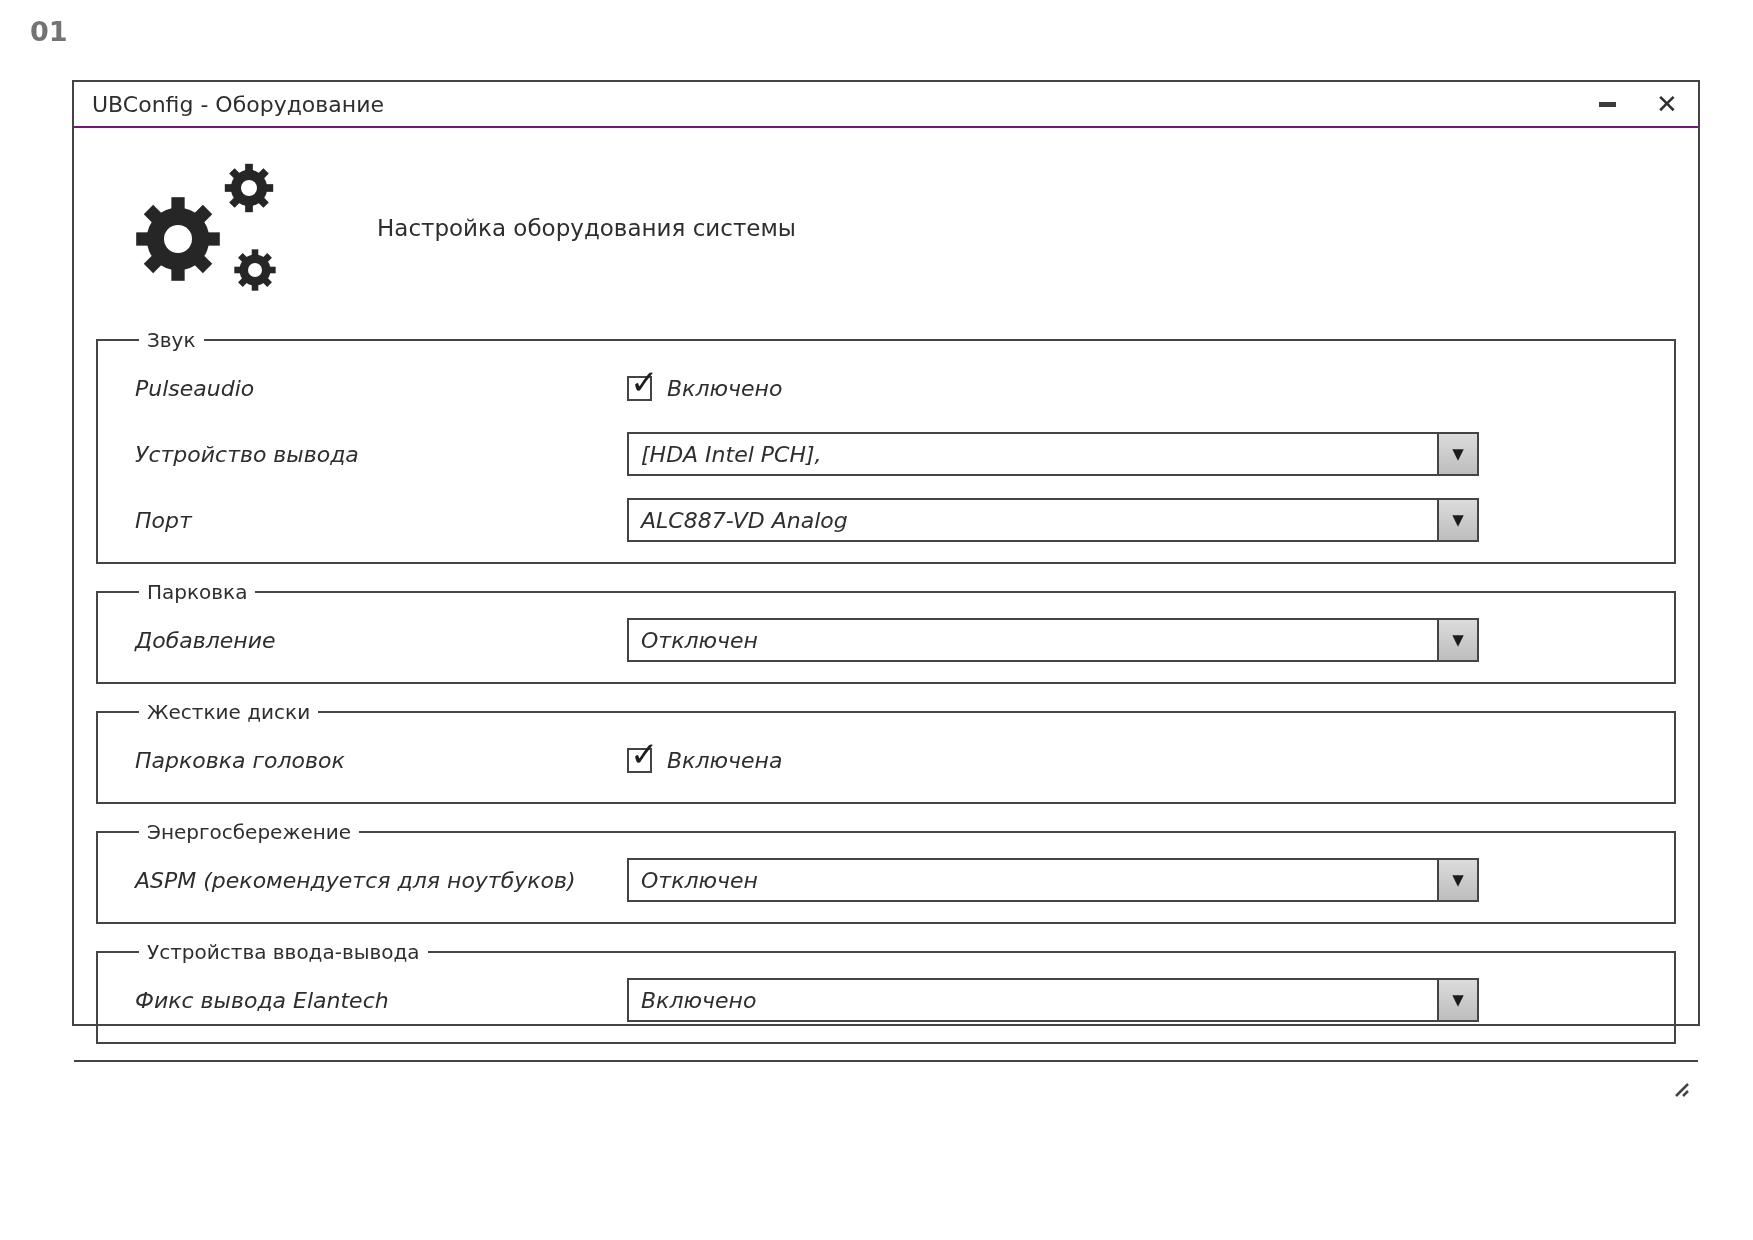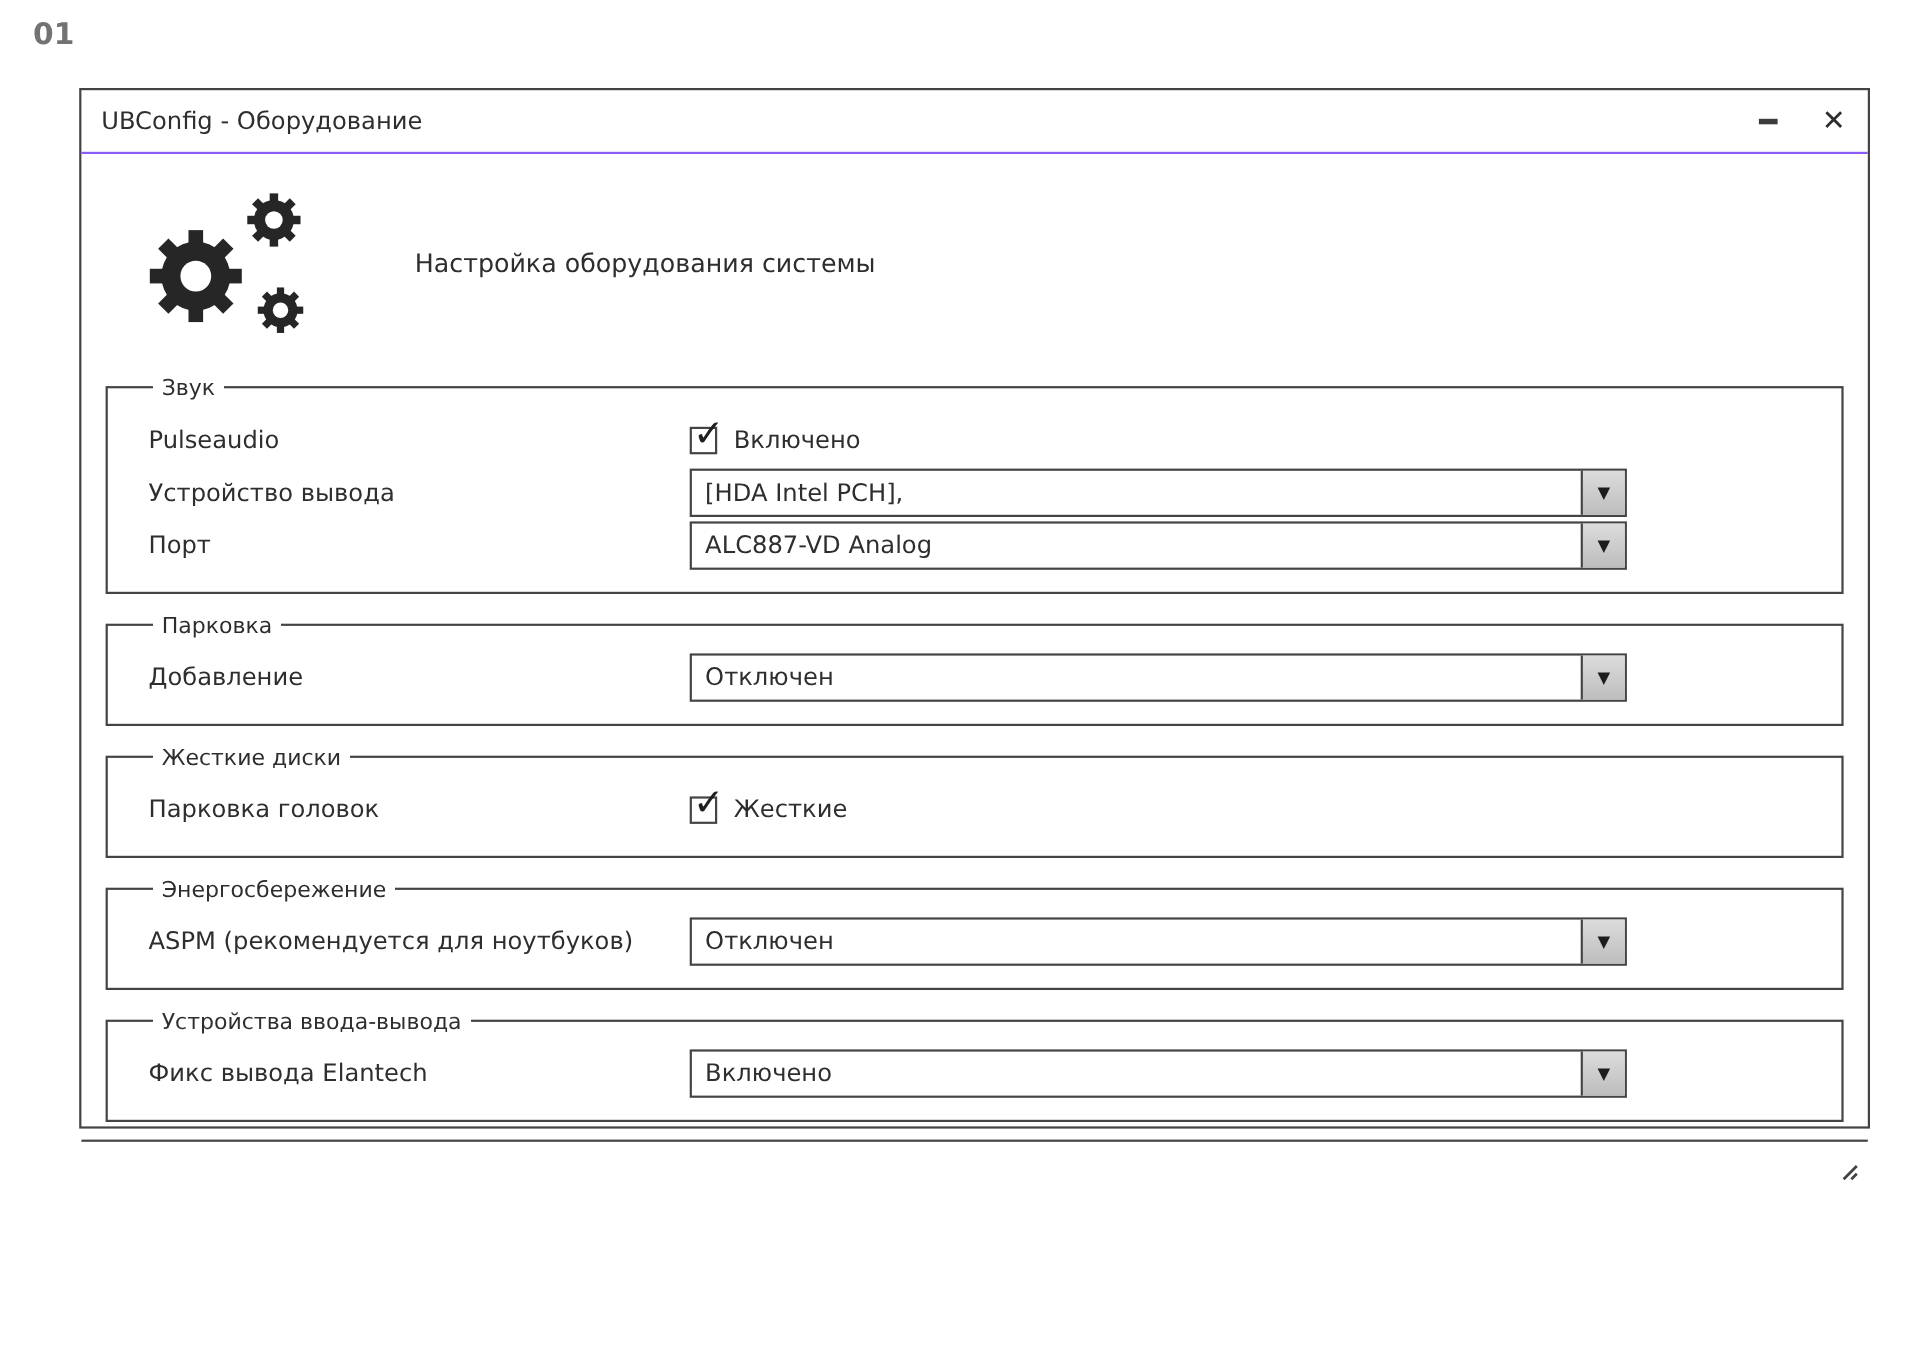--- a/index.html
+++ b/index.html
@@ -19,21 +19,21 @@
 
   .window {
     position: absolute; left: 72px; top: 80px;
     width: 1628px; height: 946px;
     border: 2px solid #444; background: #fff;
     display: flex; flex-direction: column;
   }
 
   
   .titlebar {
-    height: 58px; border-bottom: 2px solid #8b5cf6;
+    height: 46px; border-bottom: 2px solid #701a75;
     display: flex; align-items: center; padding: 0 18px;
     flex: 0 0 auto;
   }
   .titlebar-title { flex: 1; font-size: 22px; }
   .win-controls { display: flex; align-items: center; gap: 34px; }
   .win-btn {
     width: 26px; height: 26px; display: flex;
     align-items: center; justify-content: center; cursor: pointer;
   }
   .minimize-bar { display: block; width: 17px; height: 5px; background: #3c3c3c; }
@@ -45,21 +45,21 @@
   .app-header { height: 200px; display: flex; align-items: center; padding-left: 26px; flex: 0 0 auto; gap: 14px; }
   .gears { width: 175px; height: 155px; flex: 0 0 auto; }
   .subtitle { margin-left: 66px; font-size: 23px; }
 
   fieldset {
     border: 2px solid #444; margin: 0 0 16px 0;
     padding: 14px 18px 20px 37px; min-inline-size: 0;
   }
   legend { font-size: 20px; padding: 0 8px; margin-left: 4px; }
 
-  .rows { display: flex; flex-direction: column; gap: 4px; }
+  .rows { display: flex; flex-direction: column; gap: 22px; font-style: italic; }
   .row { display: grid; grid-template-columns: 492px 1fr; align-items: center; min-height: 44px; }
   .row-label { font-size: 22px; padding-right: 16px; }
 
   
   .checkbox-field { display: flex; align-items: center; gap: 15px; }
   .checkbox {
     width: 25px; height: 25px; border: 2px solid #444;
     position: relative; background: #fff; cursor: pointer; flex: 0 0 auto;
   }
   .checkmark {
@@ -192,21 +192,21 @@
 
       <fieldset>
         <legend>Жесткие диски</legend>
         <div class="rows">
           <div class="row">
             <div class="row-label">Парковка головок</div>
             <div class="checkbox-field">
               <span class="checkbox">
                 <span class="checkmark">✓</span>
               </span>
-              <span class="checkbox-state">Жесткие</span>
+              <span class="checkbox-state">Включена</span>
             </div>
           </div>
         </div>
       </fieldset>
 
       <fieldset>
         <legend>Энергосбережение</legend>
         <div class="rows">
           <div class="row">
             <div class="row-label">ASPM (рекомендуется для ноутбуков)</div>

